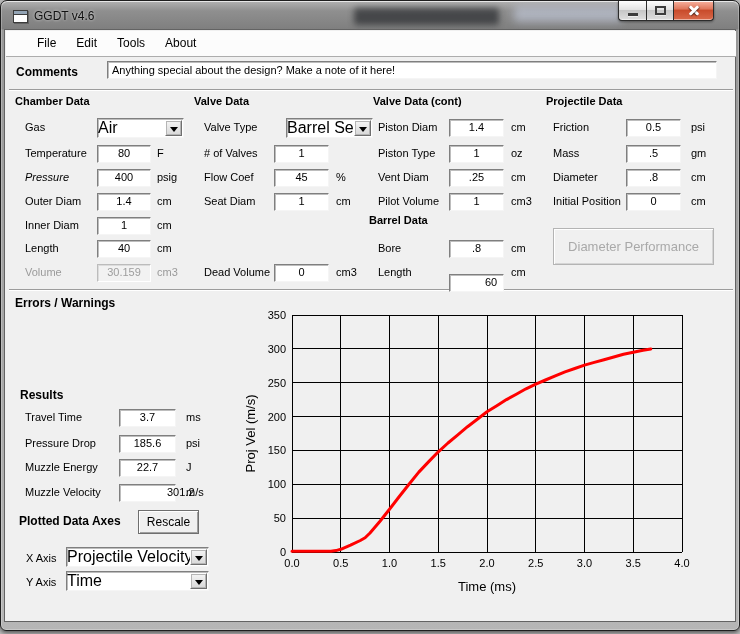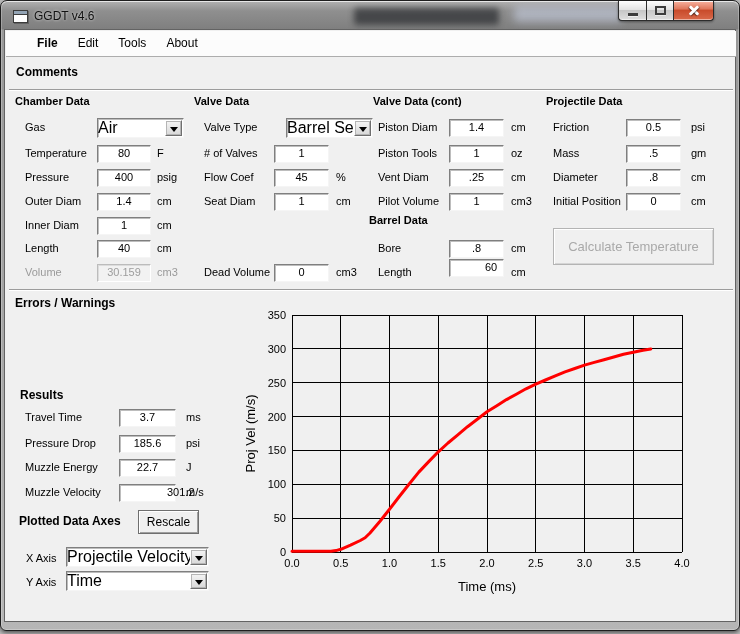--- a/index.html
+++ b/index.html
@@ -46,21 +46,21 @@
     background:#fff; border-radius:1px; box-shadow:0 1px 1px rgba(0,0,0,.5); }
   .g-x::before { transform:rotate(45deg); }
   .g-x::after  { transform:rotate(-45deg); }
 
   
   .client { position:absolute; left:4px; top:29px; right:4px; bottom:9px;
     background:#f0f0f0; box-shadow:0 0 0 1px #636363; }
   .menubar { position:absolute; left:5px; top:30px; width:730px; height:26px;
     background:#fcfcfc; border-bottom:1px solid #adadad; white-space:nowrap; }
   .menubar span { display:inline-block; padding:5px 10px 6px; font-size:12px; color:#000; cursor:default; }
-  .menubar span:first-child { margin-left:21px;font-weight:bold; }
+  .menubar span:first-child { margin-left:21px; }
 
   .lbl  { position:absolute; font-size:11px; color:#000; white-space:nowrap; }
   .hdr  { position:absolute; font-size:11px; font-weight:bold; color:#000; white-space:nowrap; }
   .unit { position:absolute; font-size:11px; color:#000; white-space:nowrap; }
   .dim  { color:#9a9a9a; }
 
   .sep { position:absolute; left:8px; width:724px; height:2px;
     border-top:1px solid #9c9c9c; border-bottom:1px solid #ffffff; }
 
   .tbox { position:absolute; height:18px; background:#fff; font-size:11px; text-align:center;
@@ -123,30 +123,31 @@
         </div>
       <div class="wb wb-close">
           <span class="g-x"></span>
         </div>
     </div>
 
     <div class="client"></div>
     <div class="menubar" id="menubar"><span>File</span><span>Edit</span><span>Tools</span><span>About</span></div>
 
     <div class="hdr" style="left:15px; top:64px; font-size:12px;">Comments</div>
+    <div class="tbox left" style="left:106px; top:60px; width:610px; line-height:16px;">Anything special about the design?  Make a note of it here!</div>
 
     <div class="sep" style="top:88px;"></div>
 
     <div class="hdr" style="left:14px;  top:94px;">Chamber Data</div>
     <div class="hdr" style="left:193px; top:94px;">Valve Data</div>
     <div class="hdr" style="left:372px; top:94px;">Valve Data (cont)</div>
     <div class="hdr" style="left:545px; top:94px;">Projectile Data</div>
     <div class="hdr" style="left:368px; top:213px;">Barrel Data</div>
 
-    <div class="btn-big" style="left:552px; top:227px; width:161px; height:37px; line-height:35px;">Calculate Temperature</div>
+    <div class="btn-big" style="left:552px; top:227px; width:161px; height:37px; line-height:35px;">Diameter Performance</div>
 
     <div class="sep" style="top:288px;"></div>
 
     <div class="hdr" style="left:14px; top:295px; font-size:12px;">Errors / Warnings</div>
 
     <div class="hdr" style="left:19px; top:387px; font-size:12px;">Results</div>
 
     <div class="hdr" style="left:18px; top:513px; font-size:12px;">Plotted Data Axes</div>
     <div class="btn" style="left:137px; top:509px; width:61px; height:24px; line-height:22px;">Rescale</div>
 
@@ -200,21 +201,21 @@
         <text x="45" y="18" text-anchor="end" font-size="11">350</text>
         <text x="246" y="290" text-anchor="middle" font-size="13">Time (ms)</text>
         <text x="0" y="0" text-anchor="middle" font-size="13" transform="translate(14,132.5) rotate(-90)">Proj Vel (m/s)</text>
         <polyline points="51.0,250.3 90.0,250.3 94.9,249.6 99.8,248.3 109.5,244.2 119.3,239.5 124.1,236.8 129.0,232.0 138.8,220.5 148.5,208.3 158.3,195.5 168.0,183.3 177.8,171.1 187.5,160.9 197.3,150.8 207.0,142.0 216.8,133.9 226.5,125.7 236.3,118.3 246.0,110.8 255.8,104.7 265.5,98.6 275.3,93.2 285.0,87.8 294.8,83.1 304.5,79.0 314.3,74.9 324.0,70.9 333.8,67.5 343.5,64.1 353.3,61.4 363.0,58.7 372.8,56.0 382.5,53.3 392.3,51.2 402.0,49.2 409.8,47.9" fill="none" stroke="#ff0000" stroke-width="3" stroke-linejoin="round" stroke-linecap="round"></polyline>
       </svg>
   <div class="lbl" style="left: 24px; top: 120px;">Gas</div>
       <div class="combo" style="left: 96px; top: 117px; width: 87px;"><span>Air</span><span class="dd"></span></div>
       <div class="lbl" style="left: 24px; top: 146px;">Temperature</div>
       <div class="tbox" style="left: 96px; top: 144px; width: 54px;">80</div>
       <div class="unit" style="left: 156px; top: 146px;">F</div>
-      <div class="lbl" style="left: 24px; top: 170px;">Pressure</div>
+      <div class="lbl" style="left: 24px; top: 170px; font-style: italic;">Pressure</div>
       <div class="tbox" style="left: 96px; top: 168px; width: 54px;">400</div>
       <div class="unit" style="left: 156px; top: 170px;">psig</div>
       <div class="lbl" style="left: 24px; top: 194px;">Outer Diam</div>
       <div class="tbox" style="left: 96px; top: 192px; width: 54px;">1.4</div>
       <div class="unit" style="left: 156px; top: 194px;">cm</div>
       <div class="lbl" style="left: 24px; top: 218px;">Inner Diam</div>
       <div class="tbox" style="left: 96px; top: 216px; width: 54px;">1</div>
       <div class="unit" style="left: 156px; top: 218px;">cm</div>
       <div class="lbl" style="left: 24px; top: 241px;">Length</div>
       <div class="tbox" style="left: 96px; top: 239px; width: 54px;">40</div>
@@ -231,34 +232,34 @@
       <div class="unit" style="left: 335px; top: 170px;">%</div>
       <div class="lbl" style="left: 203px; top: 194px;">Seat Diam</div>
       <div class="tbox" style="left: 273px; top: 192px; width: 55px;">1</div>
       <div class="unit" style="left: 335px; top: 194px;">cm</div>
       <div class="lbl" style="left: 203px; top: 265px;">Dead Volume</div>
       <div class="tbox" style="left: 273px; top: 263px; width: 55px;">0</div>
       <div class="unit" style="left: 335px; top: 265px;">cm3</div>
       <div class="lbl" style="left: 377px; top: 120px;">Piston Diam</div>
       <div class="tbox" style="left: 448px; top: 118px; width: 55px;">1.4</div>
       <div class="unit" style="left: 510px; top: 120px;">cm</div>
-      <div class="lbl" style="left: 377px; top: 146px;">Piston Tools</div>
+      <div class="lbl" style="left: 377px; top: 146px;">Piston Type</div>
       <div class="tbox" style="left: 448px; top: 144px; width: 55px;">1</div>
       <div class="unit" style="left: 510px; top: 146px;">oz</div>
       <div class="lbl" style="left: 377px; top: 170px;">Vent Diam</div>
       <div class="tbox" style="left: 448px; top: 168px; width: 55px;">.25</div>
       <div class="unit" style="left: 510px; top: 170px;">cm</div>
       <div class="lbl" style="left: 377px; top: 194px;">Pilot Volume</div>
       <div class="tbox" style="left: 448px; top: 192px; width: 55px;">1</div>
       <div class="unit" style="left: 510px; top: 194px;">cm3</div>
       <div class="lbl" style="left: 377px; top: 241px;">Bore</div>
       <div class="tbox" style="left: 448px; top: 239px; width: 55px;">.8</div>
       <div class="unit" style="left: 510px; top: 241px;">cm</div>
       <div class="lbl" style="left: 377px; top: 265px;">Length</div>
-      <div class="tbox" style="left: 448px; top: 258px; width: 55px; padding-left: 29px;">60</div>
+      <div class="tbox" style="left: 448px; top: 273px; width: 55px; padding-left: 29px;">60</div>
       <div class="unit" style="left: 510px; top: 265px;">cm</div>
       <div class="lbl" style="left: 552px; top: 120px;">Friction</div>
       <div class="tbox" style="left: 625px; top: 118px; width: 55px;">0.5</div>
       <div class="unit" style="left: 690px; top: 120px;">psi</div>
       <div class="lbl" style="left: 552px; top: 146px;">Mass</div>
       <div class="tbox" style="left: 625px; top: 144px; width: 55px;">.5</div>
       <div class="unit" style="left: 690px; top: 146px;">gm</div>
       <div class="lbl" style="left: 552px; top: 170px;">Diameter</div>
       <div class="tbox" style="left: 625px; top: 168px; width: 55px;">.8</div>
       <div class="unit" style="left: 690px; top: 170px;">cm</div>

